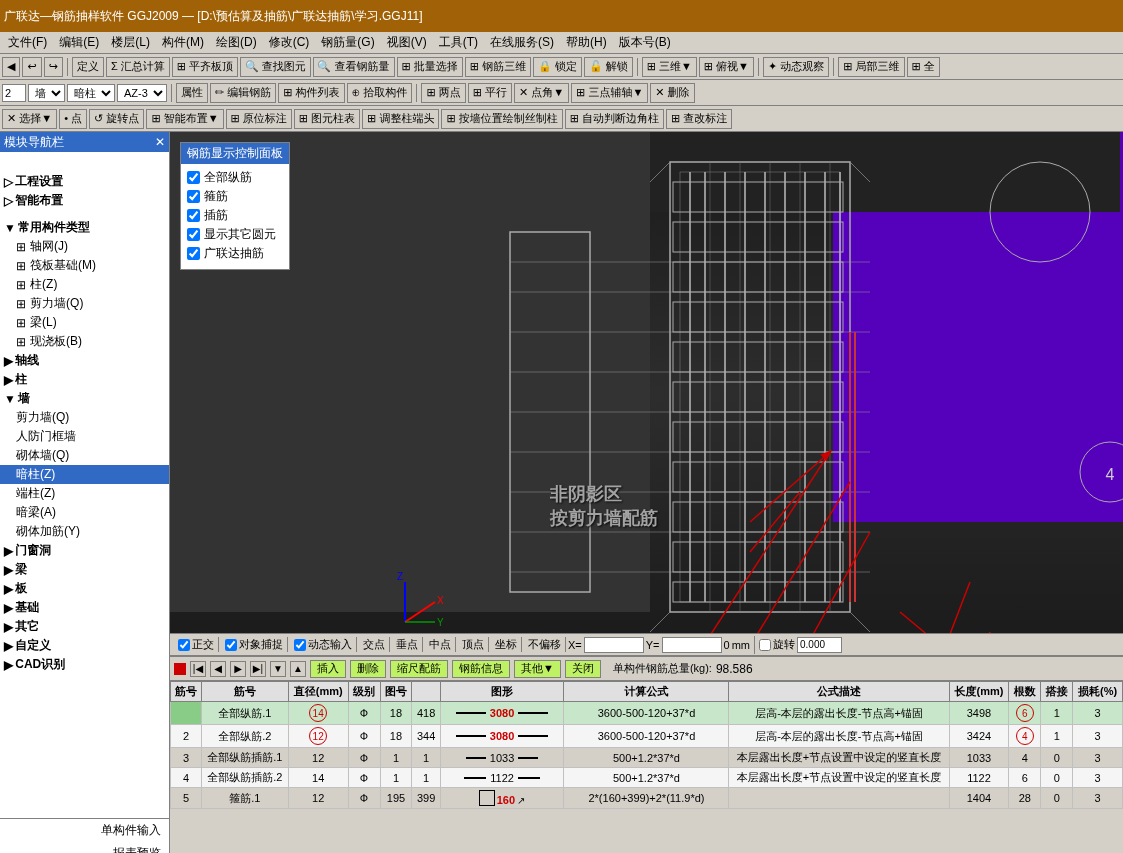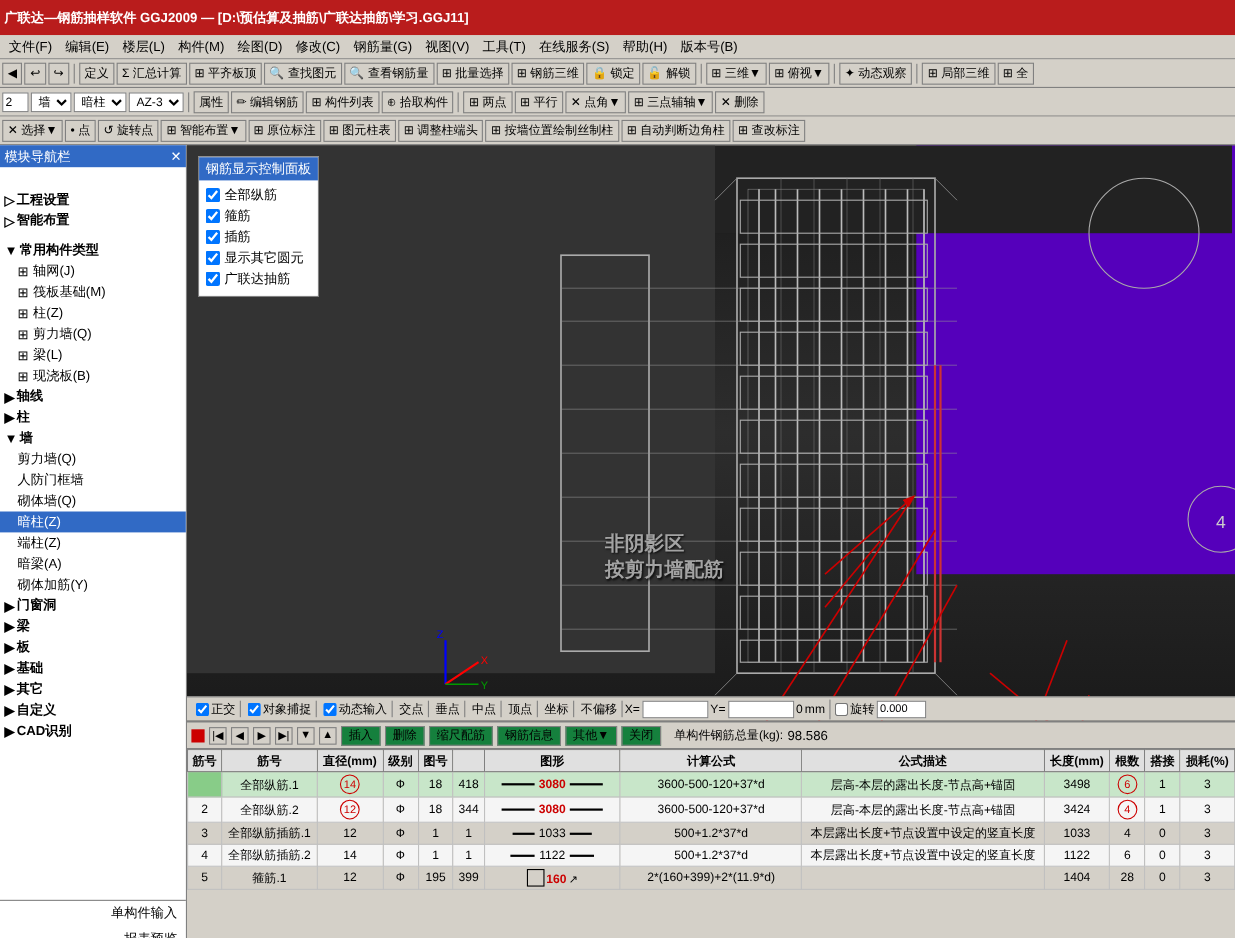--- a/index.html
+++ b/index.html
@@ -1,19 +1,19 @@
 <!DOCTYPE html>
 <html><head>
   <meta charset="utf-8">
   <style>
     * { margin: 0; padding: 0; box-sizing: border-box; }
     body { width: 1123px; height: 853px; overflow: hidden; font-family: "SimSun", "宋体", sans-serif; font-size: 12px; background: #d4d0c8; }
 
     
-    #title-bar { background: #b91c1c; color: white; height: 20px; display: flex; align-items: center; padding: 16px 4px; font-size: 12px; font-weight: bold; }
+    #title-bar { background: #a16207; color: white; height: 20px; display: flex; align-items: center; padding: 16px 4px; font-size: 12px; }
 
     
     #menu-bar { background: #d4d0c8; height: 22px; display: flex; align-items: center; border-bottom: 1px solid #808080; padding: 0 2px; }
     #menu-bar span { padding: 2px 6px; cursor: pointer; font-size: 12px; white-space: nowrap; }
 
     
     .toolbar-row { background: #d4d0c8; height: 26px; display: flex; align-items: center; border-bottom: 1px solid #808080; padding: 0 2px; gap: 2px; }
     .toolbar-btn { background: #d4d0c8; border: 1px solid #808080; padding: 1px 4px; font-size: 11px; cursor: pointer; white-space: nowrap; height: 20px; display: flex; align-items: center; }
     .toolbar-sep { width: 1px; background: #808080; height: 18px; margin: 0 2px; }
     .toolbar-input { height: 18px; border: 1px solid #808080; padding: 0 2px; font-size: 11px; background: white; }
@@ -43,21 +43,21 @@
     
     #viewport-svg { position: absolute; top: 0; left: 0; width: 100%; height: 100%; pointer-events: none; }
 
     
     #status-bar { height: 22px; background: #d4d0c8; border-top: 1px solid #808080; display: flex; align-items: center; padding: 0 4px; gap: 4px; font-size: 11px; }
     .status-item { display: flex; align-items: center; gap: 2px; padding: 0 4px; border-right: 1px solid #808080; white-space: nowrap; }
 
     
     #bottom-area { height: 210px; background: #d4d0c8; border-top: 2px solid #808080; display: flex; flex-direction: column; }
     #table-toolbar { height: 24px; background: #d4d0c8; display: flex; align-items: center; padding: 0 4px; gap: 4px; border-bottom: 1px solid #808080; }
-    .table-toolbar-btn { background: #15803d; border: 1px solid #808080; padding: 1px 6px; font-size: 11px; cursor: pointer; height: 18px; display: flex; align-items: center; white-space: nowrap; }
+    .table-toolbar-btn { background: #bef264; border: 1px solid #808080; padding: 1px 6px; font-size: 11px; cursor: pointer; height: 18px; display: flex; align-items: center; white-space: nowrap; }
     #table-container { flex: 1; overflow-y: auto; }
     table { width: 100%; border-collapse: collapse; font-size: 11px; }
     table th { background: #e0e0e0; border: 1px solid #808080; padding: 2px 4px; text-align: center; white-space: nowrap; position: sticky; top: 0; }
     table td { border: 1px solid #c0c0c0; padding: 2px 4px; text-align: center; white-space: nowrap; }
     table tr:nth-child(even) { background: #f5f5f5; }
     .row-num-1 { background: #c8e6c9 !important; }
     .highlight-num { color: #cc0000; font-weight: bold; }
     .circle-num { display: inline-flex; align-items: center; justify-content: center; width: 18px; height: 18px; border-radius: 50%; border: 1px solid #cc0000; color: #cc0000; font-size: 10px; }
 
     

